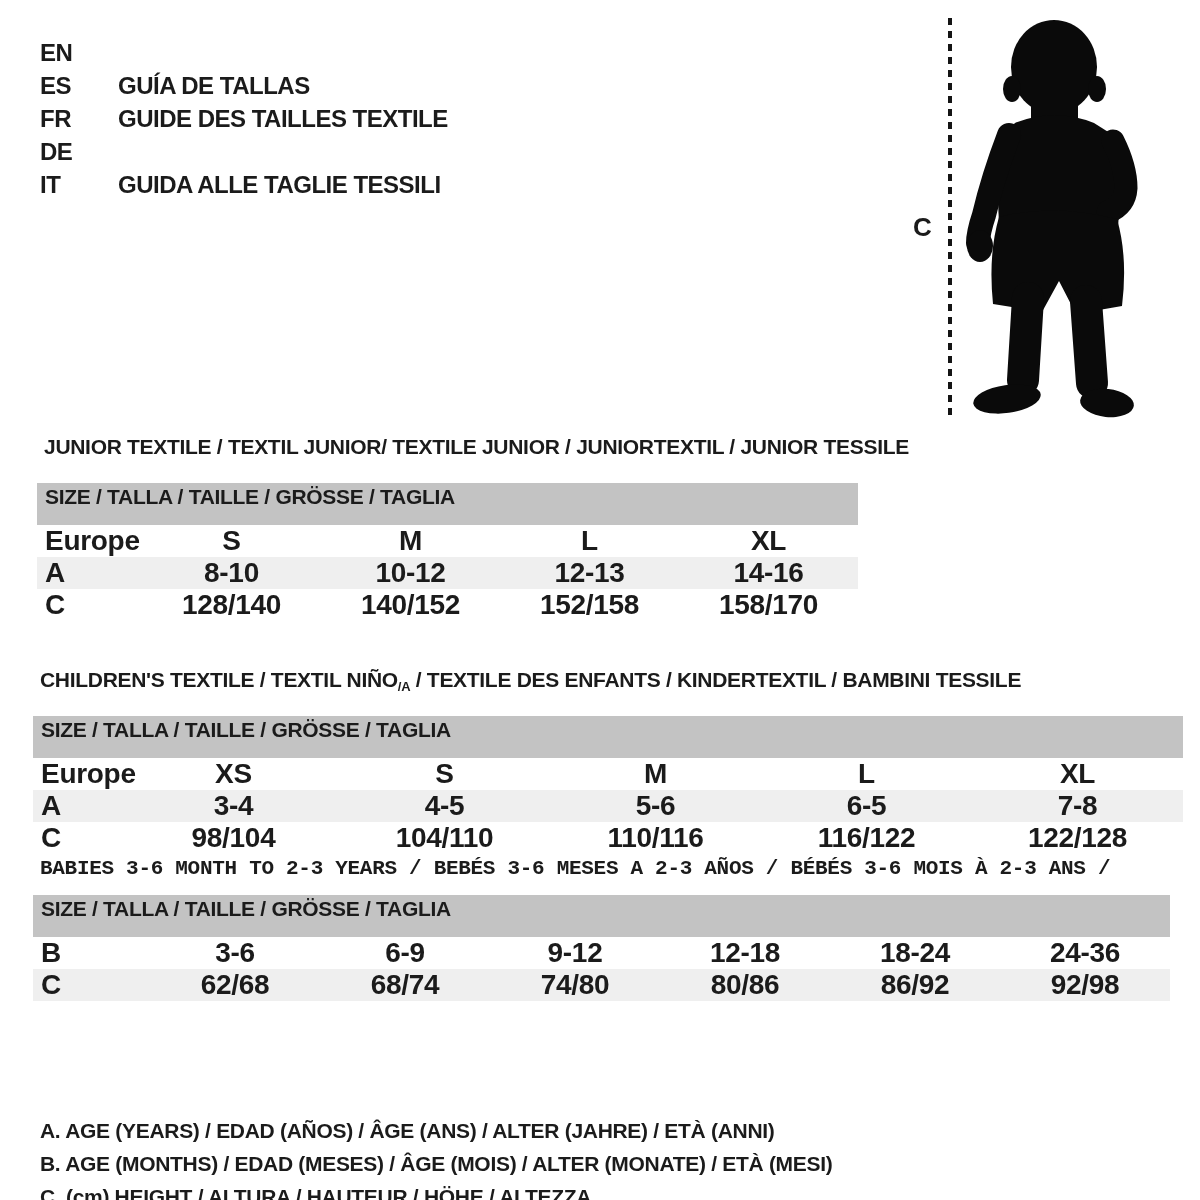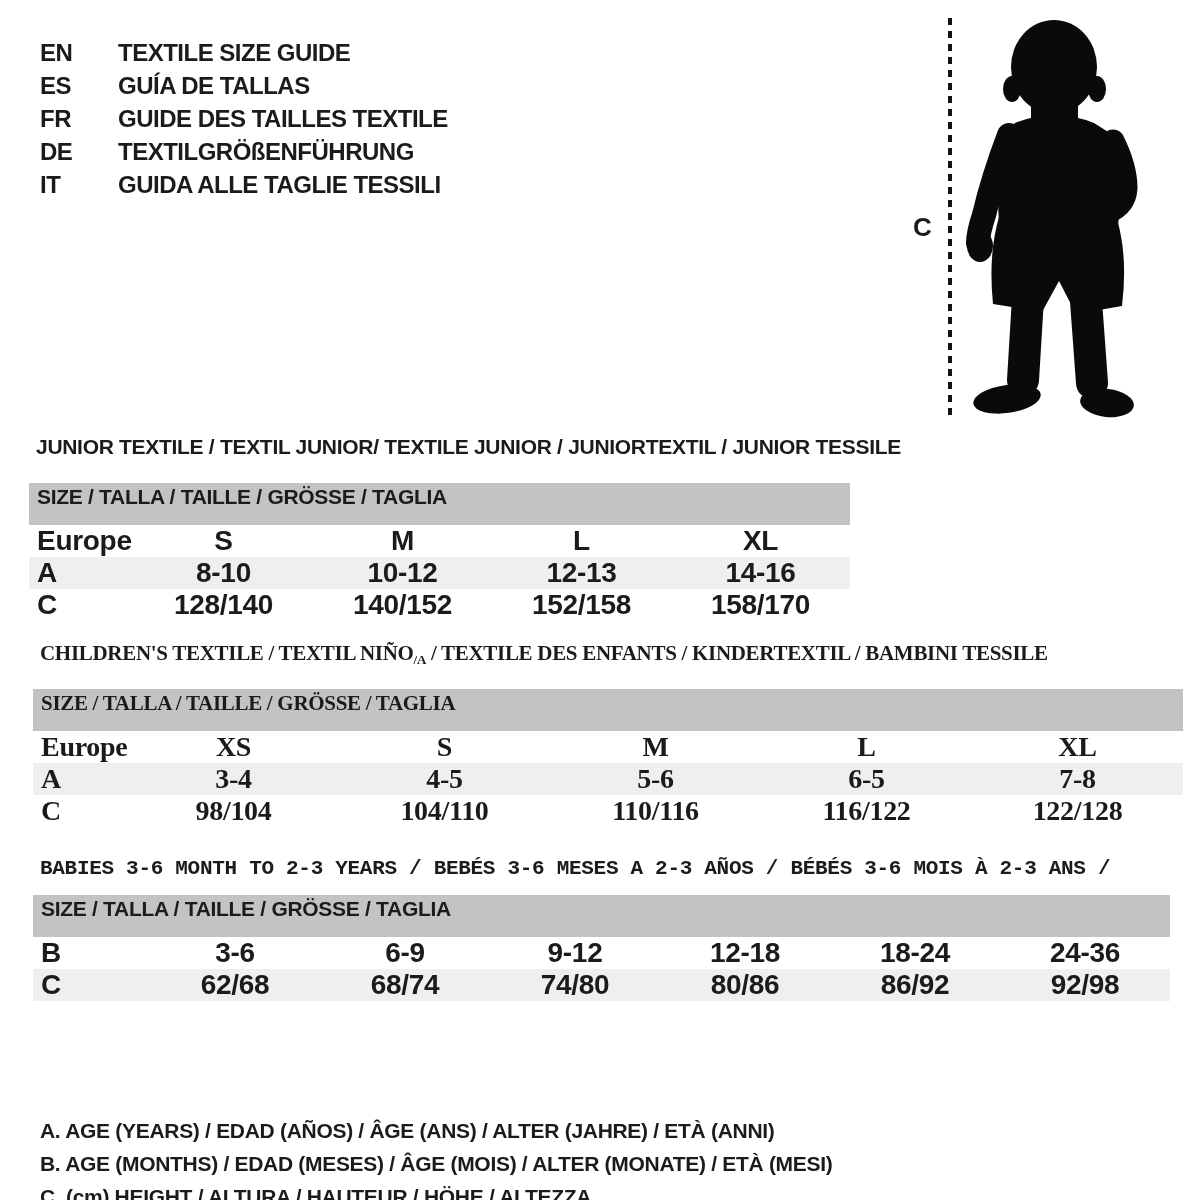--- a/index.html
+++ b/index.html
@@ -22,22 +22,22 @@
   .figure { position:absolute; left:905px; top:14px; width:250px; height:412px; }
   .height-line {
     position:absolute; left:43px; top:4px; width:4px; height:400px;
     background:repeating-linear-gradient(to bottom, #141414 0 7px, transparent 7px 13px);
   }
   .height-label { position:absolute; left:8px; top:198px; font-size:26px; }
   .toddler { position:absolute; left:52px; top:1px; }
 
   
   .section { position:absolute; }
-  #sec-junior   { left:29px; top:436px; width:821px; }
-  #sec-children { left:33px; top:642px; width:1150px;font-family:Liberation Serif, serif; }
+  #sec-junior   { left:37px; top:436px; width:821px; }
+  #sec-children { left:33px; top:669px; width:1150px; }
   #sec-babies   { left:33px; top:852px; width:1137px; }
   .sec-title { font-size:21px; line-height:22px; height:22px; padding-left:7px; white-space:nowrap; }
   #sec-junior .sec-title, #sec-children .sec-title { margin-bottom:25px; }
   .sec-title-multi { padding-left:7px; margin-bottom:10px;font-family:Liberation Mono, monospace; }
   .sec-title-multi .tline { font-size:21px; line-height:33px; white-space:nowrap; }
   .sub { font-size:13px; vertical-align:-4px; letter-spacing:-0.3px; }
 
   
   .size-table { width:100%; }
   .thead {
@@ -57,33 +57,31 @@
   .legend-line { font-size:21px; line-height:33px; height:33px; white-space:nowrap; }
 </style>
 </head>
 <body>
 
 <div class="page">
 
   <div class="lang-block">
     <div class="lang-row">
       <span class="lang-code">EN</span>
-      <span class="lang-label">TEXTILE SIZE GUIDE</span>
     </div>
     <div class="lang-row">
       <span class="lang-code">ES</span>
       <span class="lang-label">GUÍA DE TALLAS</span>
     </div>
     <div class="lang-row">
       <span class="lang-code">FR</span>
       <span class="lang-label">GUIDE DES TAILLES TEXTILE</span>
     </div>
     <div class="lang-row">
       <span class="lang-code">DE</span>
-      <span class="lang-label">TEXTILGRÖßENFÜHRUNG</span>
     </div>
     <div class="lang-row">
       <span class="lang-code">IT</span>
       <span class="lang-label">GUIDA ALLE TAGLIE TESSILI</span>
     </div>
   </div>
 
   <div class="figure">
     <span class="height-label">C</span>
     <div class="height-line"></div>

